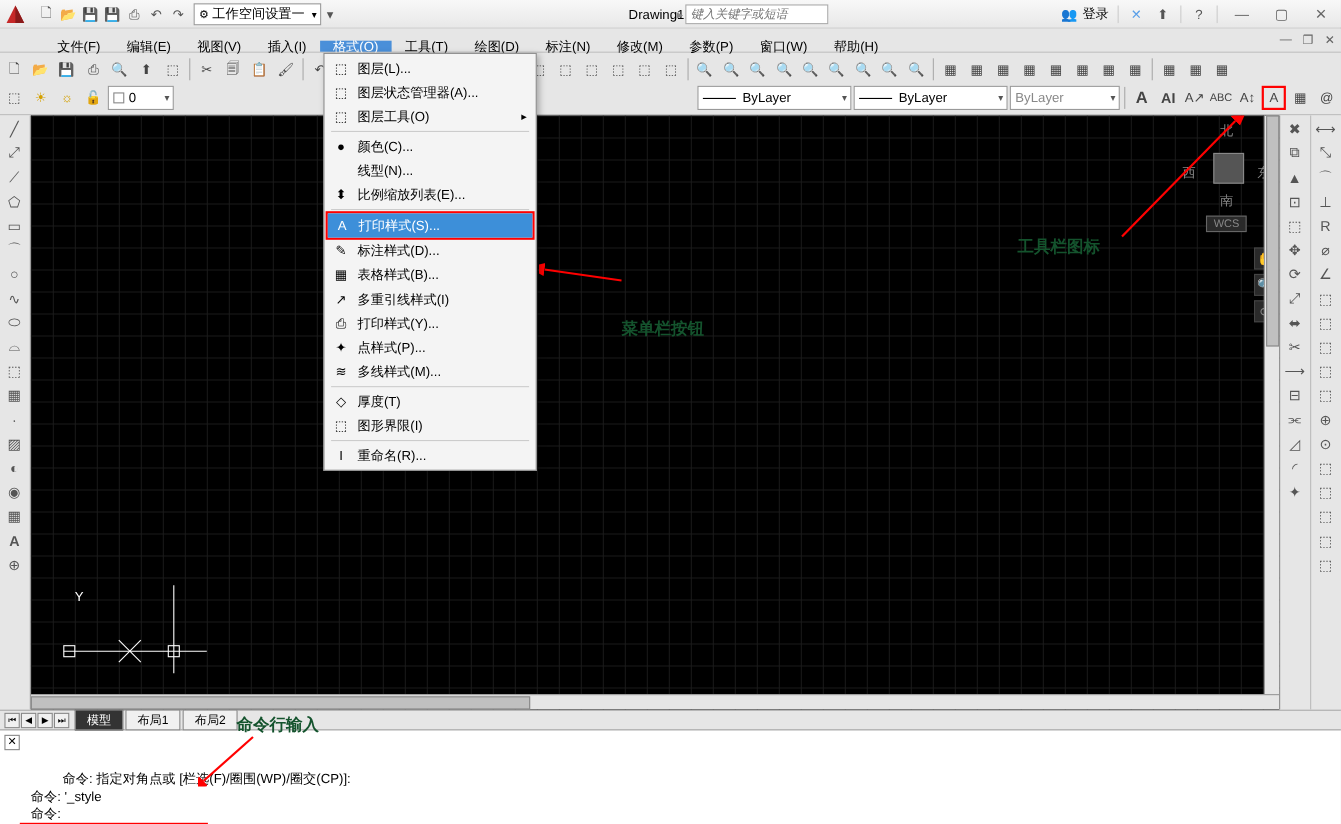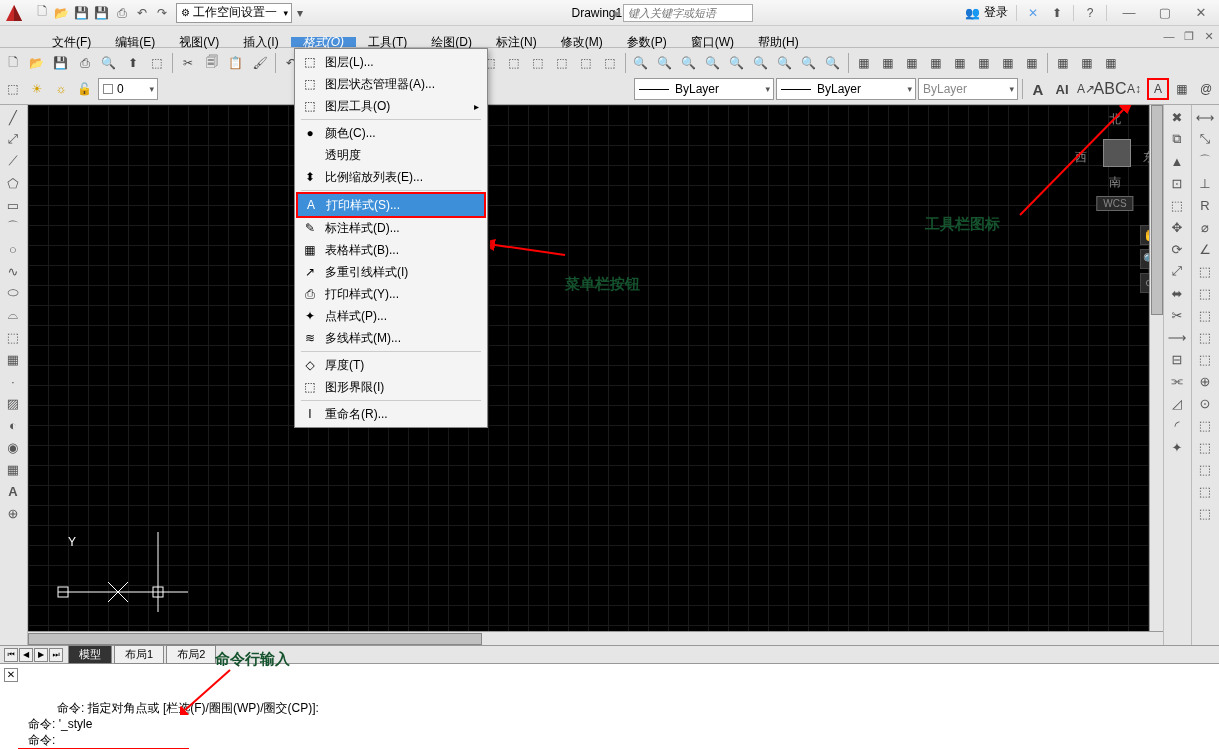--- a/index.html
+++ b/index.html
@@ -16,21 +16,21 @@
 .title-search { position:absolute; left:615px; display:flex; align-items:center; }
 .title-search input { height:18px; width:130px; border:1px solid #aaa; padding:0 4px; font-size:11px; font-style:italic; color:#888; }
 .title-right { position:absolute; right:4px; display:flex; align-items:center; gap:8px; }
 .login-btn { display:flex; align-items:center; gap:4px; font-size:11px; }
 .sep-v { width:1px; height:16px; background:#ccc; }
 .winbtn { width:28px; height:20px; display:flex; align-items:center; justify-content:center; color:#666; font-size:13px; }
 
 
 .menubar { height:22px; background:#e6e6e6; display:flex; align-items:stretch; padding-left:40px; border-bottom:1px solid #bbb; }
 .menu-item { padding:0 12px; display:flex; align-items:center; cursor:pointer;margin-top:11px; }
-.menu-item.active { background:#4a8fd9; color:#fff;font-style:italic; }
+.menu-item.active { background:#4a8fd9; color:#fff; }
 .menubar-right { margin-left:auto; display:flex; }
 .menubar-right .winbtn { width:20px; height:20px; font-size:11px; }
 
 
 .toolbars { background:#e6e6e6; padding:2px; border-bottom:1px solid #aaa; }
 .toolbar-row { display:flex; align-items:center; height:26px; gap:2px; flex-wrap:nowrap; }
 .tb-btn { width:22px; height:22px; border:1px solid transparent; display:flex; align-items:center; justify-content:center; color:#444; cursor:pointer; }
 .tb-sep { width:1px; height:20px; background:#aaa; margin:0 2px; }
 .tb-drop { height:22px; border:1px solid #999; background:#fff; padding:0 18px 0 4px; font-size:11px; min-width:70px; display:flex; align-items:center; position:relative; }
 .tb-drop::after { content:"▾"; position:absolute; right:3px; font-size:9px; color:#555; }
@@ -235,21 +235,21 @@
       <span style="border-top:1px solid #000;width:30px;margin-right:6px;"></span>
       <span>ByLayer</span>
     </div>
     <div class="tb-drop" style="min-width:100px;color:#888;">
       <span>ByLayer</span>
     </div>
     <span class="tb-sep"></span>
     <span class="tb-btn" style="font-weight:bold;font-size:15px;">A</span>
     <span class="tb-btn" style="font-weight:bold;font-size:13px;">AI</span>
     <span class="tb-btn">A↗</span>
-    <span class="tb-btn" style="font-size:16px;">ABC</span>
+    <span class="tb-btn" style="font-size:10px;">ABC</span>
     <span class="tb-btn">A↕</span>
     <span class="tb-btn red-box">A</span>
     <span class="tb-btn">▦</span>
     <span class="tb-btn">@</span>
   </div>
 </div>
 
 <div class="dropdown">
   <div id="dropdown-items">
       <div class="dd-item">
@@ -264,21 +264,21 @@
         <span class="dd-icon">⬚</span>
         <span>图层工具(O)</span>
       </div>
       <div class="dd-sep"></div>
       <div class="dd-item">
         <span class="dd-icon">●</span>
         <span>颜色(C)...</span>
       </div>
       <div class="dd-item">
         <span class="dd-icon"></span>
-        <span>透明度</span>
+        <span>线型(N)...</span>
       </div>
       <div class="dd-item">
         <span class="dd-icon">⬍</span>
         <span>比例缩放列表(E)...</span>
       </div>
       <div class="dd-sep"></div>
       <div class="dd-highlight">
         <div class="dd-item selected">
           <span class="dd-icon">A</span>
           <span>打印样式(S)...</span>
@@ -446,21 +446,21 @@
 自动保存到 D:\AutoCAD2014自动保存\Drawing1_1_1_1622.sv$ ...
 命令:</span>
   </div>
   <div class="cmd-input-row">
     
     
     
   </div>
 </div>
 
-<div class="annot" style="left:565px; top:275px;">菜单栏按钮</div>
+<div class="annot" style="left:565px; top:290px;">菜单栏按钮</div>
 <svg class="arrow-svg" style="left:490px; top:235px;" width="80" height="30">
   <defs>
       <marker id="ah1" markerWidth="8" markerHeight="8" refX="0" refY="3" orient="auto">
         <polygon points="0,0 8,3 0,6" fill="red"></polygon>
       </marker>
     </defs>
   <line x1="75" y1="20" x2="5" y2="10" stroke="red" stroke-width="2" marker-end="url(#ah1)"></line>
 </svg>
 
 <div class="annot" style="left:925px; top:215px;">工具栏图标</div>

